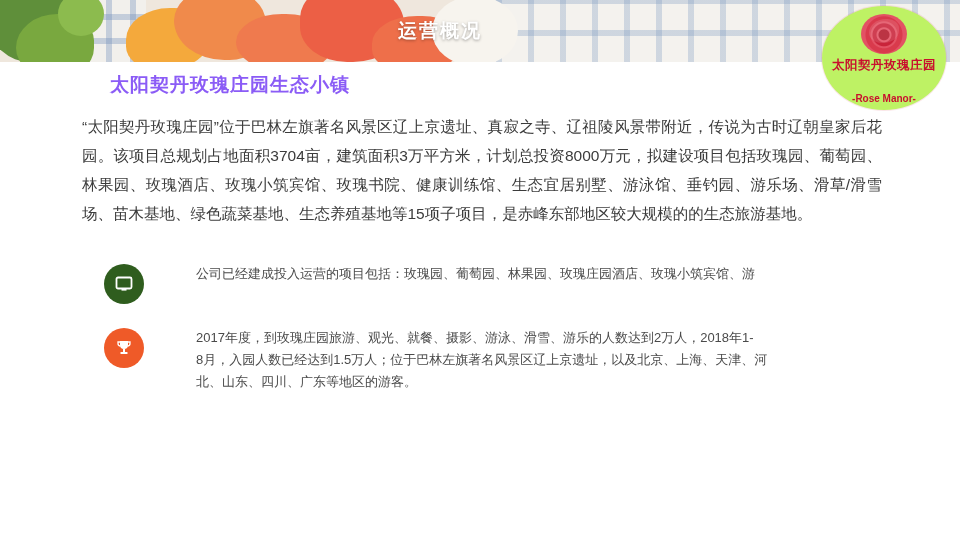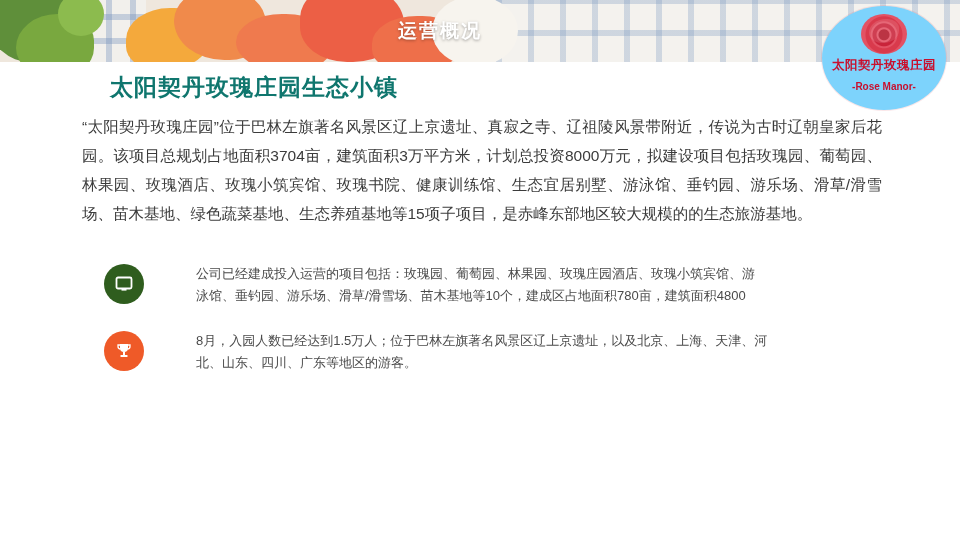--- a/index.html
+++ b/index.html
@@ -41,43 +41,43 @@
   .hb-white{position:absolute;left:432px;top:-4px;width:86px;height:70px;border-radius:50%;background:#f7f4ee;}
   .hb-title{
     position:absolute;left:0;top:0;width:880px;height:62px;
     display:flex;align-items:center;justify-content:center;
     color:#ffffff;font-size:19px;font-weight:bold;letter-spacing:2px;
     text-shadow:0 1px 3px rgba(0,0,0,.35);
   }
   
   .logo-badge{
     position:absolute;right:14px;top:6px;width:124px;height:104px;border-radius:50%;
-    background:#7dd3fc;display:flex;flex-direction:column;align-items:center;
+    background:#bef264;display:flex;flex-direction:column;align-items:center;
     justify-content:flex-start;padding-top:8px;box-sizing:border-box;
     box-shadow:0 0 0 1px rgba(214,58,74,.12);
   }
   .rose{
     width:46px;height:40px;border-radius:50%;
     background:
       radial-gradient(circle at 50% 52%, #b2182b 0 5px, rgba(0,0,0,0) 6px),
       radial-gradient(circle at 50% 52%, rgba(0,0,0,0) 0 7px, #c9243a 8px 11px, rgba(0,0,0,0) 12px),
       radial-gradient(circle at 50% 52%, rgba(0,0,0,0) 0 13px, #d93a4c 14px 18px, rgba(0,0,0,0) 19px),
       #e35264;
     position:relative;
   }
   .rose:before{
     content:"";position:absolute;left:8px;top:5px;width:30px;height:24px;
     border-radius:60% 40% 55% 45%;background:rgba(255,255,255,.12);
   }
   .logo-cn{color:#c8102e;font-size:12.5px;font-weight:bold;margin-top:3px;letter-spacing:.5px;}
-  .logo-en{color:#c8102e;font-size:10px;font-weight:bold;margin-top:7px;}
+  .logo-en{color:#c8102e;font-size:10px;font-weight:bold;margin-top:19px;}
   
   .doc-title{
-    position:absolute;left:110px;top:72px;color:#0f766e;
-    font-size:23px;font-weight:bold;letter-spacing:1px;
+    position:absolute;left:110px;top:72px;color:#8b5cf6;
+    font-size:19px;font-weight:bold;letter-spacing:1px;
   }
   
   .lead{
     position:absolute;left:82px;top:112px;width:800px;
     color:#3b3b3b;font-size:15.5px;line-height:29px;text-align:justify;
     font-weight:normal;text-indent:0;
   }
   
   .rows{position:absolute;left:104px;top:262px;width:820px;}
   .row{display:flex;align-items:flex-start;margin-bottom:22px;gap:36px;}
@@ -124,34 +124,34 @@
 
   <div class="row">
     <div class="ico" style="background:#2f5d1e;">
       <svg width="20" height="20" viewBox="0 0 20 20">
           <rect x="2.5" y="3.5" width="15" height="11" rx="1.5" fill="none" stroke="#ffffff" stroke-width="1.8"></rect>
           <rect x="7.5" y="15" width="5" height="1.6" fill="#ffffff"></rect>
         </svg>
     </div>
     <div class="row-text">
       <span class="ln">公司已经建成投入运营的项目包括：玫瑰园、葡萄园、林果园、玫瑰庄园酒店、玫瑰小筑宾馆、游</span>
-      <span class="ln">泳馆、垂钓园、游乐场、滑草/滑雪场、苗木基地等10个，建成区占地面积780亩，建筑面积4800</span>
     </div>
   </div>
 
 
   <div class="row">
     <div class="ico" style="background:#ef5a28;">
       <svg width="20" height="20" viewBox="0 0 20 20">
           <path d="M6 3h8v4a4 4 0 0 1-8 0V3z" fill="#ffffff"></path>
           <path d="M6 4H4v1.5A2.5 2.5 0 0 0 6.5 8" fill="none" stroke="#ffffff" stroke-width="1.3"></path>
           <path d="M14 4h2v1.5A2.5 2.5 0 0 1 13.5 8" fill="none" stroke="#ffffff" stroke-width="1.3"></path>
           <rect x="9" y="11" width="2" height="3" fill="#ffffff"></rect>
           <rect x="6.5" y="14" width="7" height="2" rx="0.6" fill="#ffffff"></rect>
         </svg>
     </div>
     <div class="row-text">
+      <span class="ln">2017年度，到玫瑰庄园旅游、观光、就餐、摄影、游泳、滑雪、游乐的人数达到2万人，2018年1-</span>
       <span class="ln">8月，入园人数已经达到1.5万人；位于巴林左旗著名风景区辽上京遗址，以及北京、上海、天津、河</span>
       <span class="ln">北、山东、四川、广东等地区的游客。</span>
     </div>
   </div>
 
 </div>
 
 </body></html>

